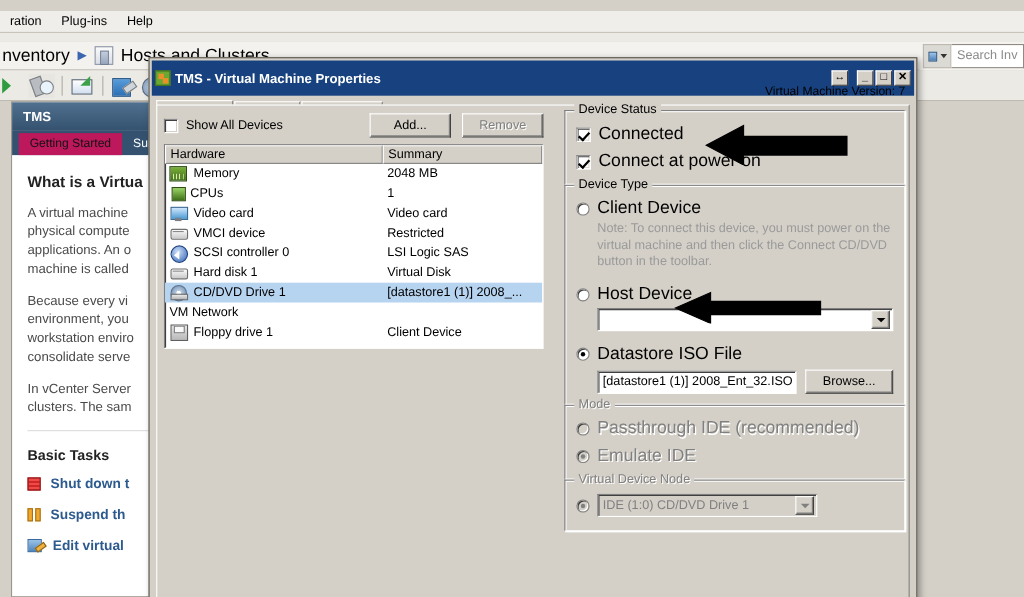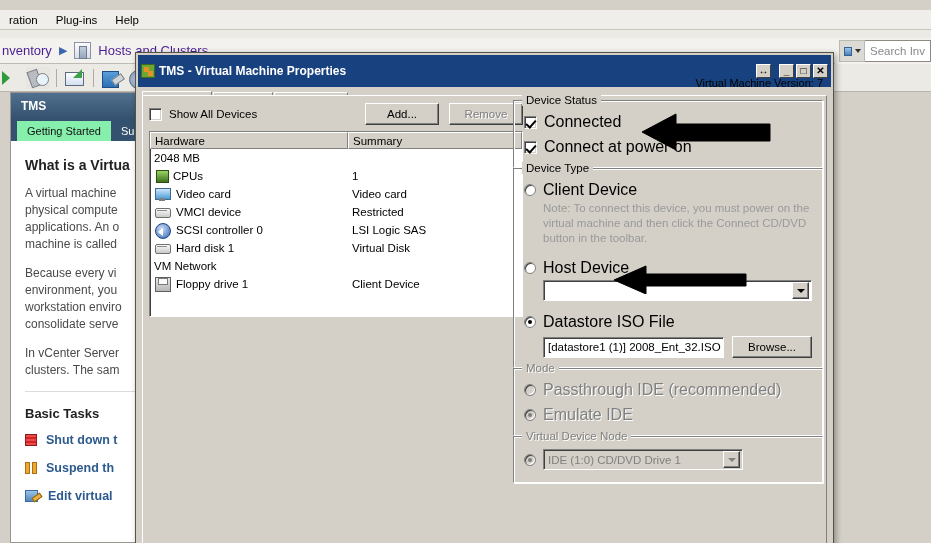--- a/index.html
+++ b/index.html
@@ -32,21 +32,21 @@
     background: #eceae5;
   }
 
   .bg-navbar {
     position: absolute; left: 0; top: 38px; width: 931px; height: 26px;
     background: #f3f2ee;
     border-bottom: 1px solid #bfbbb2;
     display: flex; align-items: center; gap: 7px;
     padding-left: 2px;
   }
-  .nav-text { font-size: 13px; color: #4c1d95; white-space: nowrap; }
+  .nav-text { font-size: 16px; color: #000000; white-space: nowrap; }
   .nav-arrow { color: #3a66b0; font-size: 11px; }
   .nav-icon-box {
     width: 17px; height: 17px;
     background: linear-gradient(180deg,#fbfbfb,#d9dde6);
     border: 1px solid #8a94a6; position: relative;
   }
   .nav-icon-box:after {
     content:''; position:absolute; left:4px; top:3px; width:6px; height:11px;
     background: linear-gradient(180deg,#c3cedd,#97a6bd);
     border: 1px solid #6f7d92;
@@ -114,21 +114,21 @@
     display: flex; align-items: center; padding-left: 10px;
   }
   .vm-tabs {
     height: 22px; background: #34526f; display: flex; align-items: flex-end;
     padding-left: 6px;
   }
   .vm-tab {
     height: 20px; padding: 0 10px; font-size: 11px;
     display: flex; align-items: center; color: #fff;
   }
-  .vm-tab.active { background: #86efac; color: #111; }
+  .vm-tab.active { background: #be185d; color: #111; }
   .vm-body { padding: 16px 14px; color: #3a3a3a; }
   .vm-h1 { font-size: 14px; font-weight: bold; color: #222; margin-bottom: 12px; }
   .vm-p { font-size: 12px; line-height: 17px; color: #4a4a4a; margin-bottom: 12px; white-space: nowrap; }
   .vm-hr { border-top: 1px solid #dcdcdc; margin: 10px 0 14px 0; }
   .vm-h2 { font-size: 13px; font-weight: bold; color: #222; margin-bottom: 12px; }
   .vm-task {
     display: flex; align-items: center; gap: 9px; margin-bottom: 14px;
     color: #2d5a8e; font-weight: bold; font-size: 12.5px; white-space: nowrap;
   }
   .sq-red { width: 12px; height: 12px; background:#e03030; border:1px solid #8b1a1a;
@@ -218,21 +218,21 @@
   }
 
   .dlg-body {
     position: absolute; left: 6px; top: 42px; right: 6px; bottom: 4px;
     border: 1px solid #fff; border-left-color:#fff; border-top-color:#fff;
     border-right-color:#808080; border-bottom-color:#808080;
     background: #d4d0c8;
   }
 
   
-  .left-col { position: absolute; left: 6px; top: 6px; width: 374px; }
+  .left-col { position: absolute; left: 6px; top: 6px; width: 345px; }
   .row-top { display: flex; align-items: center; height: 24px; }
   .chk {
     width: 13px; height: 13px; background: #fff;
     border: 1px solid #808080; border-right-color:#fff; border-bottom-color:#fff;
     box-shadow: inset 1px 1px 0 #404040, inset -1px -1px 0 #d4d0c8;
     position: relative; flex: none;
   }
   .chk.checked:after {
     content:''; position:absolute; left:3px; top:1px; width:4px; height:8px;
     border: solid #000; border-width: 0 2px 2px 0; transform: rotate(42deg);
@@ -488,20 +488,24 @@
           <div class="btn disabled">Remove</div>
         </div>
 
         <div class="hw-list">
           <div class="hw-head">
             <div class="hc c1">Hardware</div>
             <div class="hc c2">Summary</div>
           </div>
 
           <div class="hw-row">
+            <div class="cell1">
+                <span class="hw-ico ic-mem"></span>
+                <span>Memory</span>
+              </div>
             <div class="cell2">2048 MB</div>
           </div>
           <div class="hw-row">
             <div class="cell1">
                 <span class="hw-ico ic-cpu"></span>
                 <span>CPUs</span>
               </div>
             <div class="cell2">1</div>
           </div>
           <div class="hw-row">
@@ -524,20 +528,27 @@
                 <span>SCSI controller 0</span>
               </div>
             <div class="cell2">LSI Logic SAS</div>
           </div>
           <div class="hw-row">
             <div class="cell1">
                 <span class="hw-ico ic-hdd"></span>
                 <span>Hard disk 1</span>
               </div>
             <div class="cell2">Virtual Disk</div>
+          </div>
+          <div class="hw-row sel">
+            <div class="cell1">
+                <span class="hw-ico ic-cd"></span>
+                <span>CD/DVD Drive 1</span>
+              </div>
+            <div class="cell2">[datastore1 (1)] 2008_...</div>
           </div>
           <div class="hw-row">
             <div class="cell2">VM Network</div>
           </div>
           <div class="hw-row">
             <div class="cell1">
                 <span class="hw-ico ic-floppy"></span>
                 <span>Floppy drive 1</span>
               </div>
             <div class="cell2">Client Device</div>

